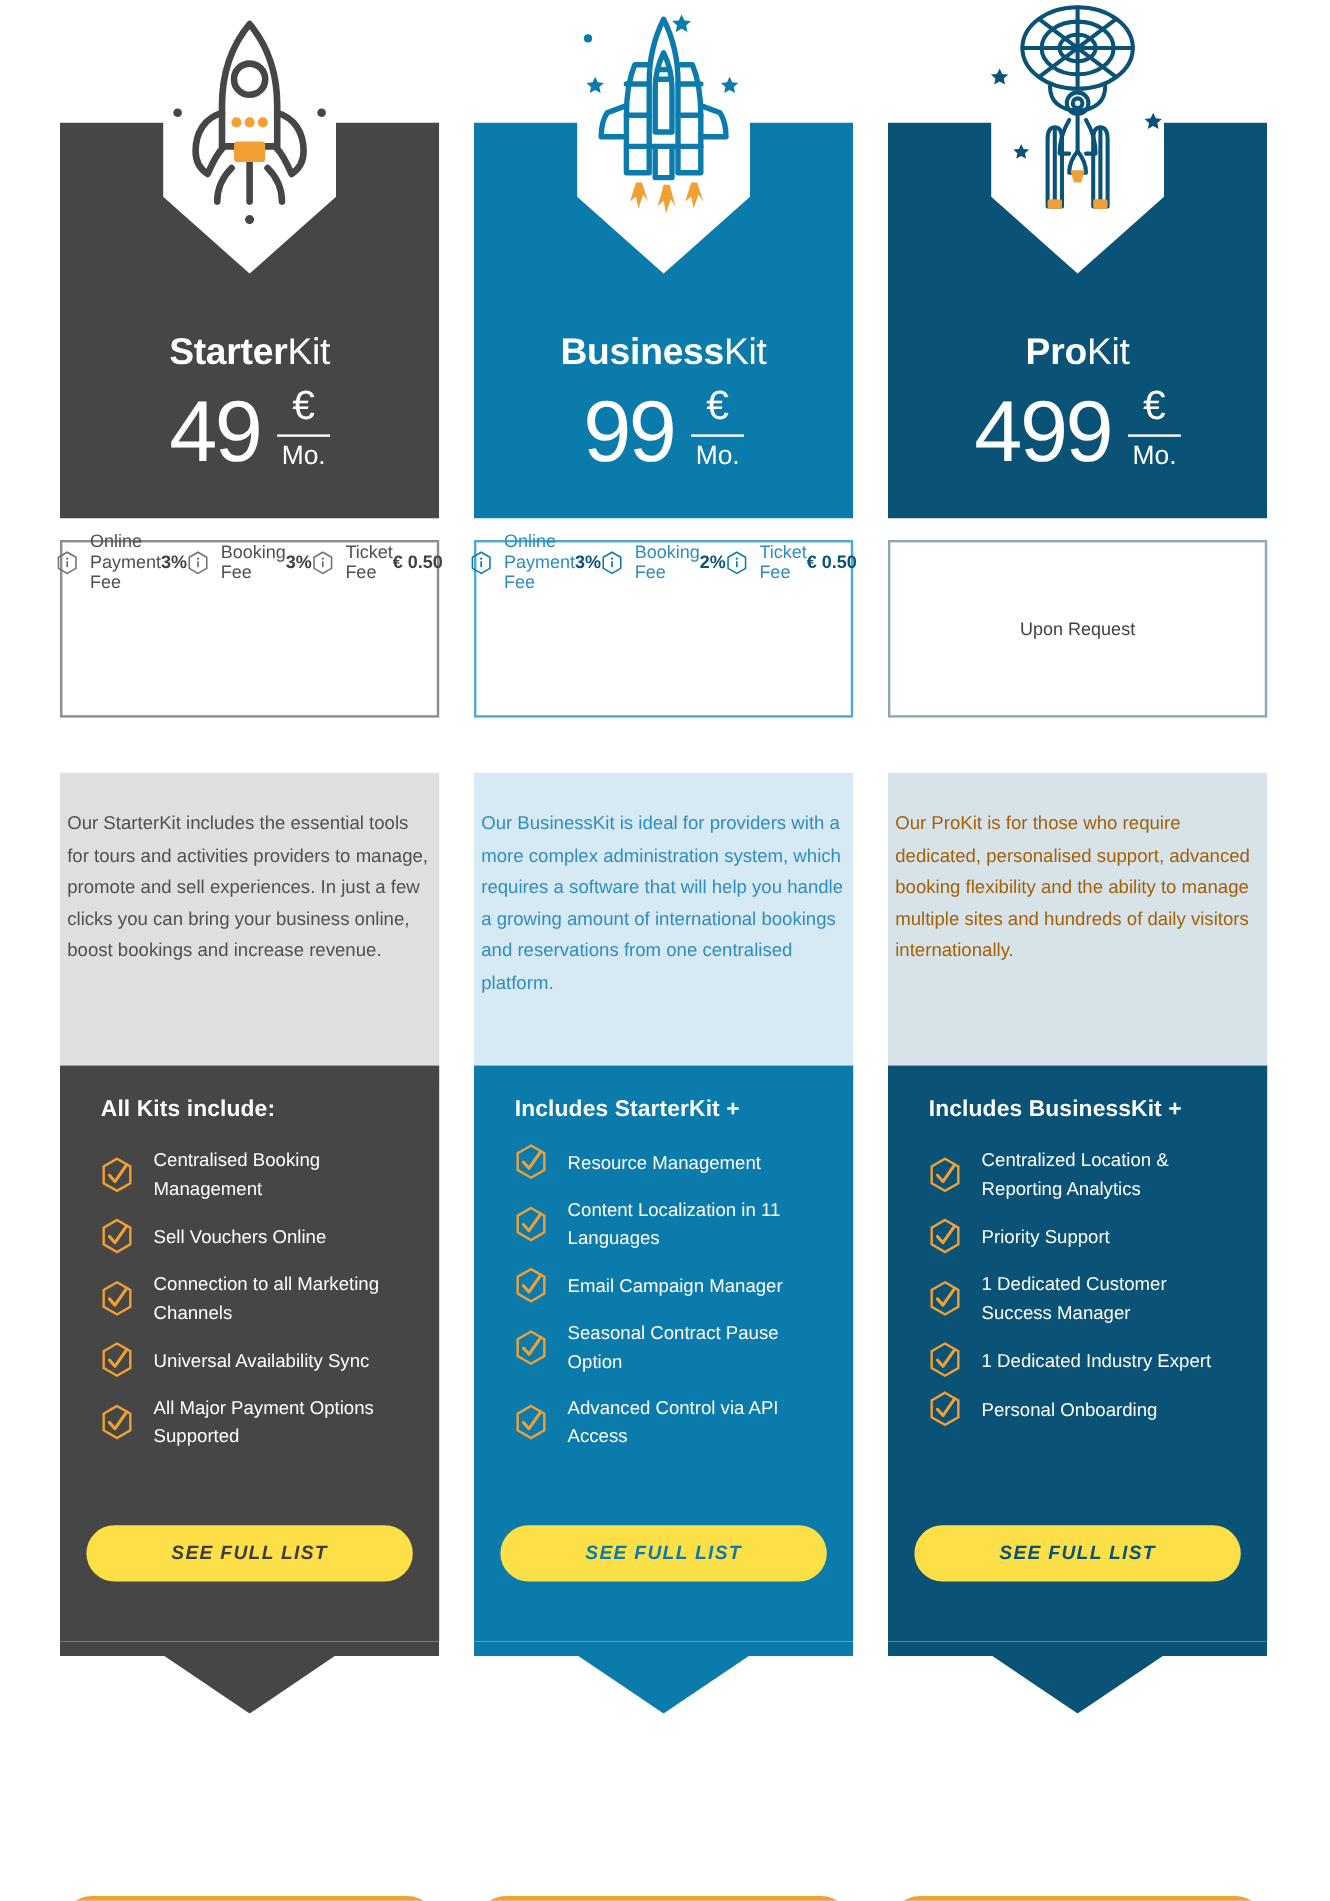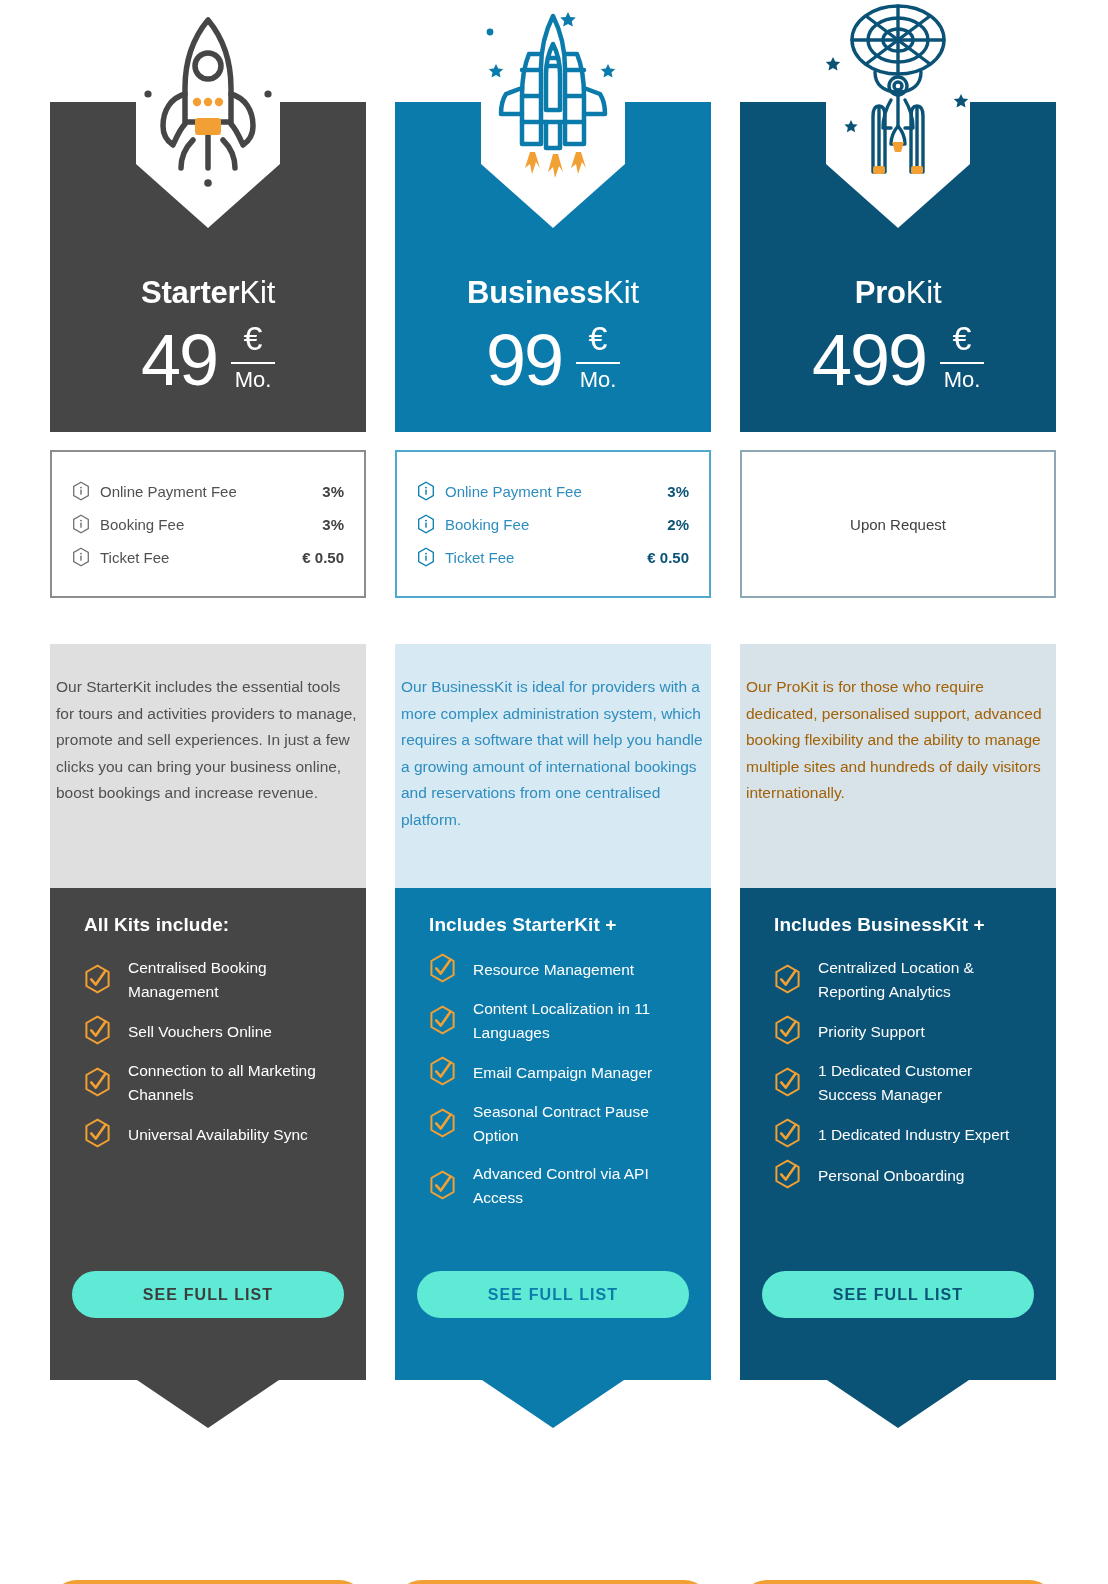--- a/index.html
+++ b/index.html
@@ -112,21 +112,21 @@
   
   .fee-box {
     position: absolute;
     left: 0;
     top: 450px;
     width: 316px;
     height: 148px;
     background: #ffffff;
     border: 2px solid #8d8d8d;
     display: flex;
-    flex-direction: column;
+    flex-direction: row;
     justify-content: center;
     padding: 0 20px;
   }
   .fee-row {
     display: flex;
     align-items: center;
     height: 33px;
   }
   .fee-ico { width: 18px; height: 20px; flex: 0 0 18px; margin-right: 10px; }
   .fee-label { flex: 1 1 auto; font-size: 15px; font-weight: 400; }
@@ -176,27 +176,28 @@
   .feat-text { font-size: 15.5px; line-height: 24px; font-weight: 400; }
 
   
   .btn-full {
     position: absolute;
     left: 22px;
     bottom: 50px;
     width: 272px;
     height: 47px;
     border-radius: 24px;
-    background: #5eead4;
+    background: #fde047;
     border: none;
     font-family: "Liberation Sans", sans-serif;
     font-size: 16px;
     font-weight: 700;
     letter-spacing: 1.1px;
     cursor: pointer;
+    font-style: italic;
   }
 
   
   .pointer {
     position: absolute;
     left: 0;
     top: 1368px;
     width: 316px;
     height: 60px;
   }
@@ -323,20 +324,27 @@
                 <path d="M7.2 15.4 L11.8 20.6 L21.6 6.6" fill="none" stroke="#F2A033" stroke-width="2.6" stroke-linecap="round" stroke-linejoin="round"></path>
               </svg>
             <span class="feat-text">Connection to all Marketing Channels</span>
           </li>
           <li class="feat-item">
             <svg class="feat-ico" viewBox="0 0 27 30">
                 <path d="M13.5 1.6 L24.6 8 L24.6 22 L13.5 28.4 L2.4 22 L2.4 8 Z" fill="none" stroke="#F2A033" stroke-width="2"></path>
                 <path d="M7.2 15.4 L11.8 20.6 L21.6 6.6" fill="none" stroke="#F2A033" stroke-width="2.6" stroke-linecap="round" stroke-linejoin="round"></path>
               </svg>
             <span class="feat-text">Universal Availability Sync</span>
+          </li>
+          <li class="feat-item">
+            <svg class="feat-ico" viewBox="0 0 27 30">
+                <path d="M13.5 1.6 L24.6 8 L24.6 22 L13.5 28.4 L2.4 22 L2.4 8 Z" fill="none" stroke="#F2A033" stroke-width="2"></path>
+                <path d="M7.2 15.4 L11.8 20.6 L21.6 6.6" fill="none" stroke="#F2A033" stroke-width="2.6" stroke-linecap="round" stroke-linejoin="round"></path>
+              </svg>
+            <span class="feat-text">All Major Payment Options Supported</span>
           </li>
         </ul>
         <button class="btn-full" style="color:#3d3d3d;">SEE FULL LIST</button>
       </div>
 
       <svg class="pointer" viewBox="0 0 316 60" preserveAspectRatio="none">
         <path d="M0,0 L316,0 L316,12 L229,12 L158,60 L87,12 L0,12 Z" fill="#464646"></path>
       </svg>
 
       <button class="btn-demo">BOOK A DEMO</button>

